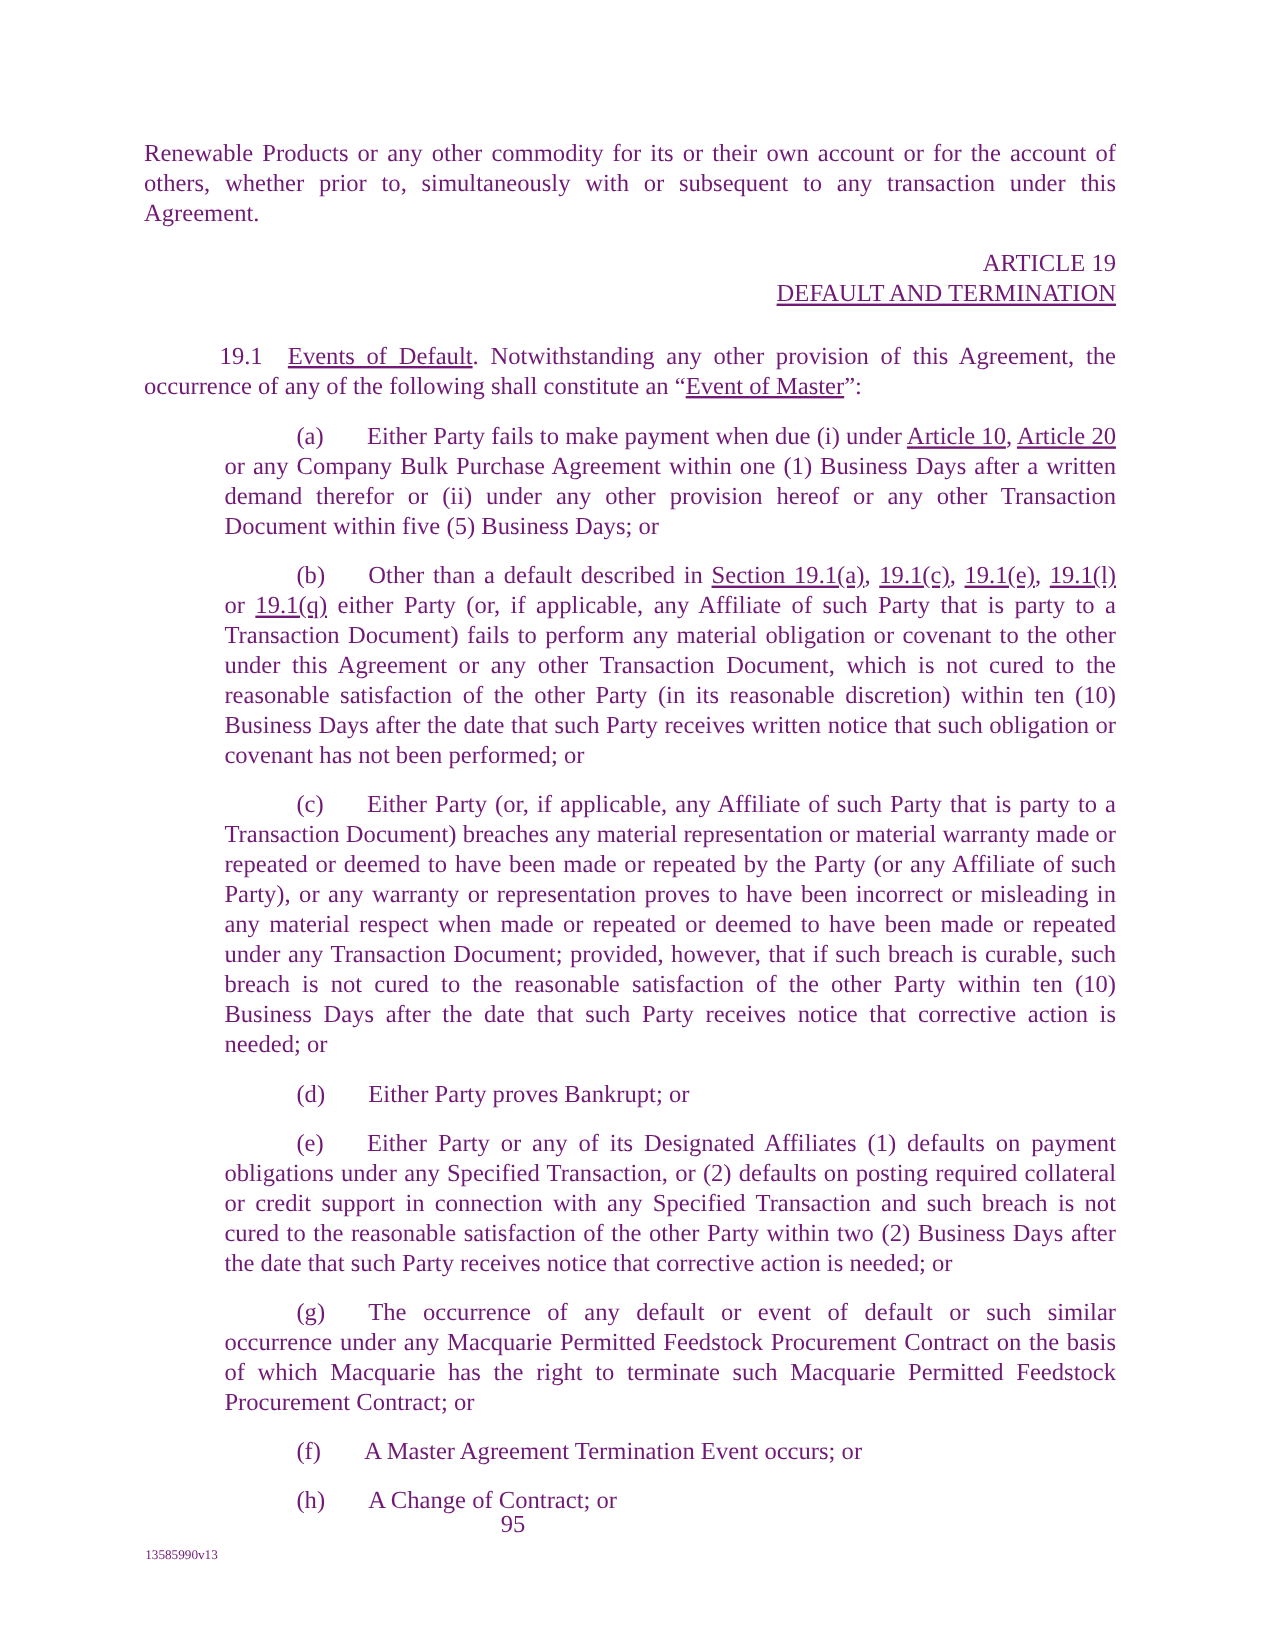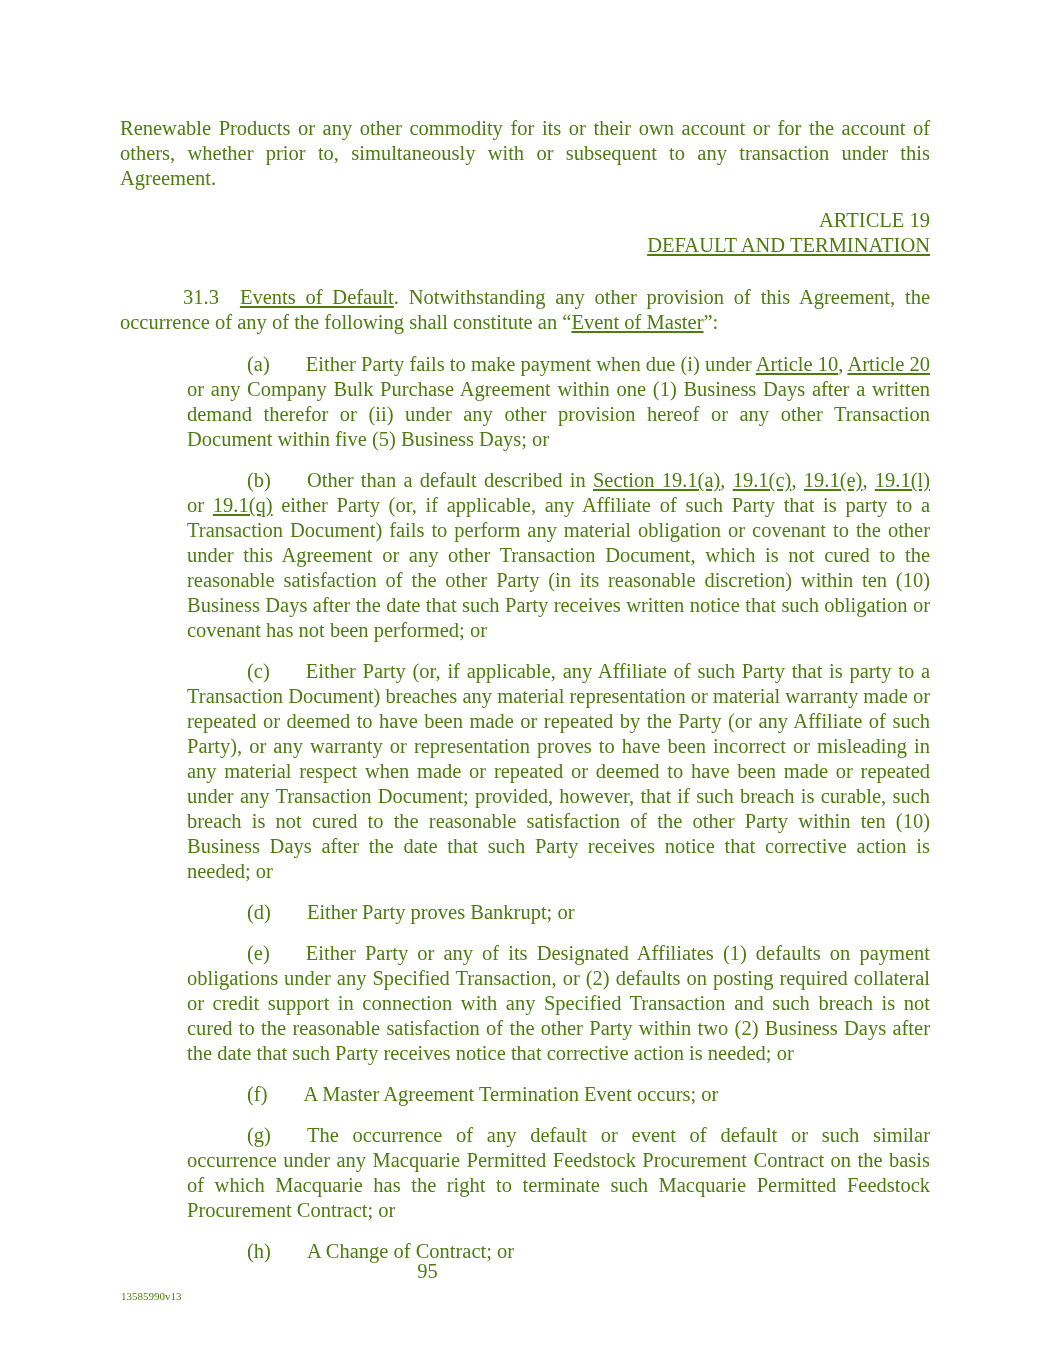--- a/index.html
+++ b/index.html
@@ -8,21 +8,21 @@
     background: #ffffff;
   }
   .page {
     position: relative;
     width: 1055px;
     height: 1365px;
     background: #ffffff;
     font-family: "Liberation Serif", serif;
     font-size: 20.5px;
     line-height: 25px;
-    color: #4d7c0f;
+    color: #701a75;
     overflow: hidden;
   }
   .content {
     position: absolute;
     left: 120px;
     top: 116px;
     width: 810px;
   }
   .content p {
     margin: 0 0 16px 0;
@@ -53,25 +53,25 @@
   }
 </style>
 </head>
 <body>
 
 <div class="page">
   <div class="content" id="content">
       <p class="body"><span>Renewable Products or any other commodity for its or their own account or for the account of others, whether prior to, simultaneously with or subsequent to any transaction under this Agreement.</span></p>
       <p class="center"><span>ARTICLE 19</span></p>
       <p class="center-gap"><span class="u">DEFAULT AND TERMINATION</span></p>
-      <p class="section"><span>31.3</span><span class="tab" style="width: 21px;"></span><span class="u">Events of Default</span><span>.  Notwithstanding any other provision of this Agreement, the occurrence of any of the following shall constitute an “</span><span class="u">Event of Master</span><span>”:</span></p>
+      <p class="section"><span>19.1</span><span class="tab" style="width: 21px;"></span><span class="u">Events of Default</span><span>.  Notwithstanding any other provision of this Agreement, the occurrence of any of the following shall constitute an “</span><span class="u">Event of Master</span><span>”:</span></p>
       <p class="sub"><span>(a)</span><span class="tab" style="width: 36px;"></span><span>Either Party fails to make payment when due (i) under </span><span class="u">Article 10</span><span>, </span><span class="u">Article 20</span><span> or any Company Bulk Purchase Agreement within one (1) Business Days after a written demand therefor or (ii) under any other provision hereof or any other Transaction Document within five (5) Business Days; or</span></p>
       <p class="sub"><span>(b)</span><span class="tab" style="width: 36px;"></span><span>Other than a default described in </span><span class="u">Section 19.1(a)</span><span>, </span><span class="u">19.1(c)</span><span>, </span><span class="u">19.1(e)</span><span>, </span><span class="u">19.1(l)</span><span> or </span><span class="u">19.1(q)</span><span> either Party (or, if applicable, any Affiliate of such Party that is party to a Transaction Document) fails to perform any material obligation or covenant to the other under this Agreement or any other Transaction Document, which is not cured to the reasonable satisfaction of the other Party (in its reasonable discretion) within ten (10) Business Days after the date that such Party receives written notice that such obligation or covenant has not been performed; or</span></p>
       <p class="sub"><span>(c)</span><span class="tab" style="width: 36px;"></span><span>Either Party (or, if applicable, any Affiliate of such Party that is party to a Transaction Document) breaches any material representation or material warranty made or repeated or deemed to have been made or repeated by the Party (or any Affiliate of such Party), or any warranty or representation proves to have been incorrect or misleading in any material respect when made or repeated or deemed to have been made or repeated under any Transaction Document; provided, however, that if such breach is curable, such breach is not cured to the reasonable satisfaction of the other Party within ten (10) Business Days after the date that such Party receives notice that corrective action is needed; or</span></p>
       <p class="sub"><span>(d)</span><span class="tab" style="width: 36px;"></span><span>Either Party proves Bankrupt; or</span></p>
       <p class="sub"><span>(e)</span><span class="tab" style="width: 36px;"></span><span>Either Party or any of its Designated Affiliates (1) defaults on payment obligations under any Specified Transaction, or (2) defaults on posting required collateral or credit support in connection with any Specified Transaction and such breach is not cured to the reasonable satisfaction of the other Party within two (2) Business Days after the date that such Party receives notice that corrective action is needed; or</span></p>
+      <p class="sub"><span>(g)</span><span class="tab" style="width: 36px;"></span><span>The occurrence of any default or event of default or such similar occurrence under any Macquarie Permitted Feedstock Procurement Contract on the basis of which Macquarie has the right to terminate such Macquarie Permitted Feedstock Procurement Contract; or</span></p>
       <p class="sub"><span>(f)</span><span class="tab" style="width: 36px;"></span><span>A Master Agreement Termination Event occurs; or</span></p>
-      <p class="sub"><span>(g)</span><span class="tab" style="width: 36px;"></span><span>The occurrence of any default or event of default or such similar occurrence under any Macquarie Permitted Feedstock Procurement Contract on the basis of which Macquarie has the right to terminate such Macquarie Permitted Feedstock Procurement Contract; or</span></p>
       <p class="sub"><span>(h)</span><span class="tab" style="width: 36px;"></span><span>A Change of Contract; or</span></p>
     </div>
   <div class="footer-page">95</div>
   <div class="doc-id">13585990v13</div>
 </div>
 
 </body></html>

